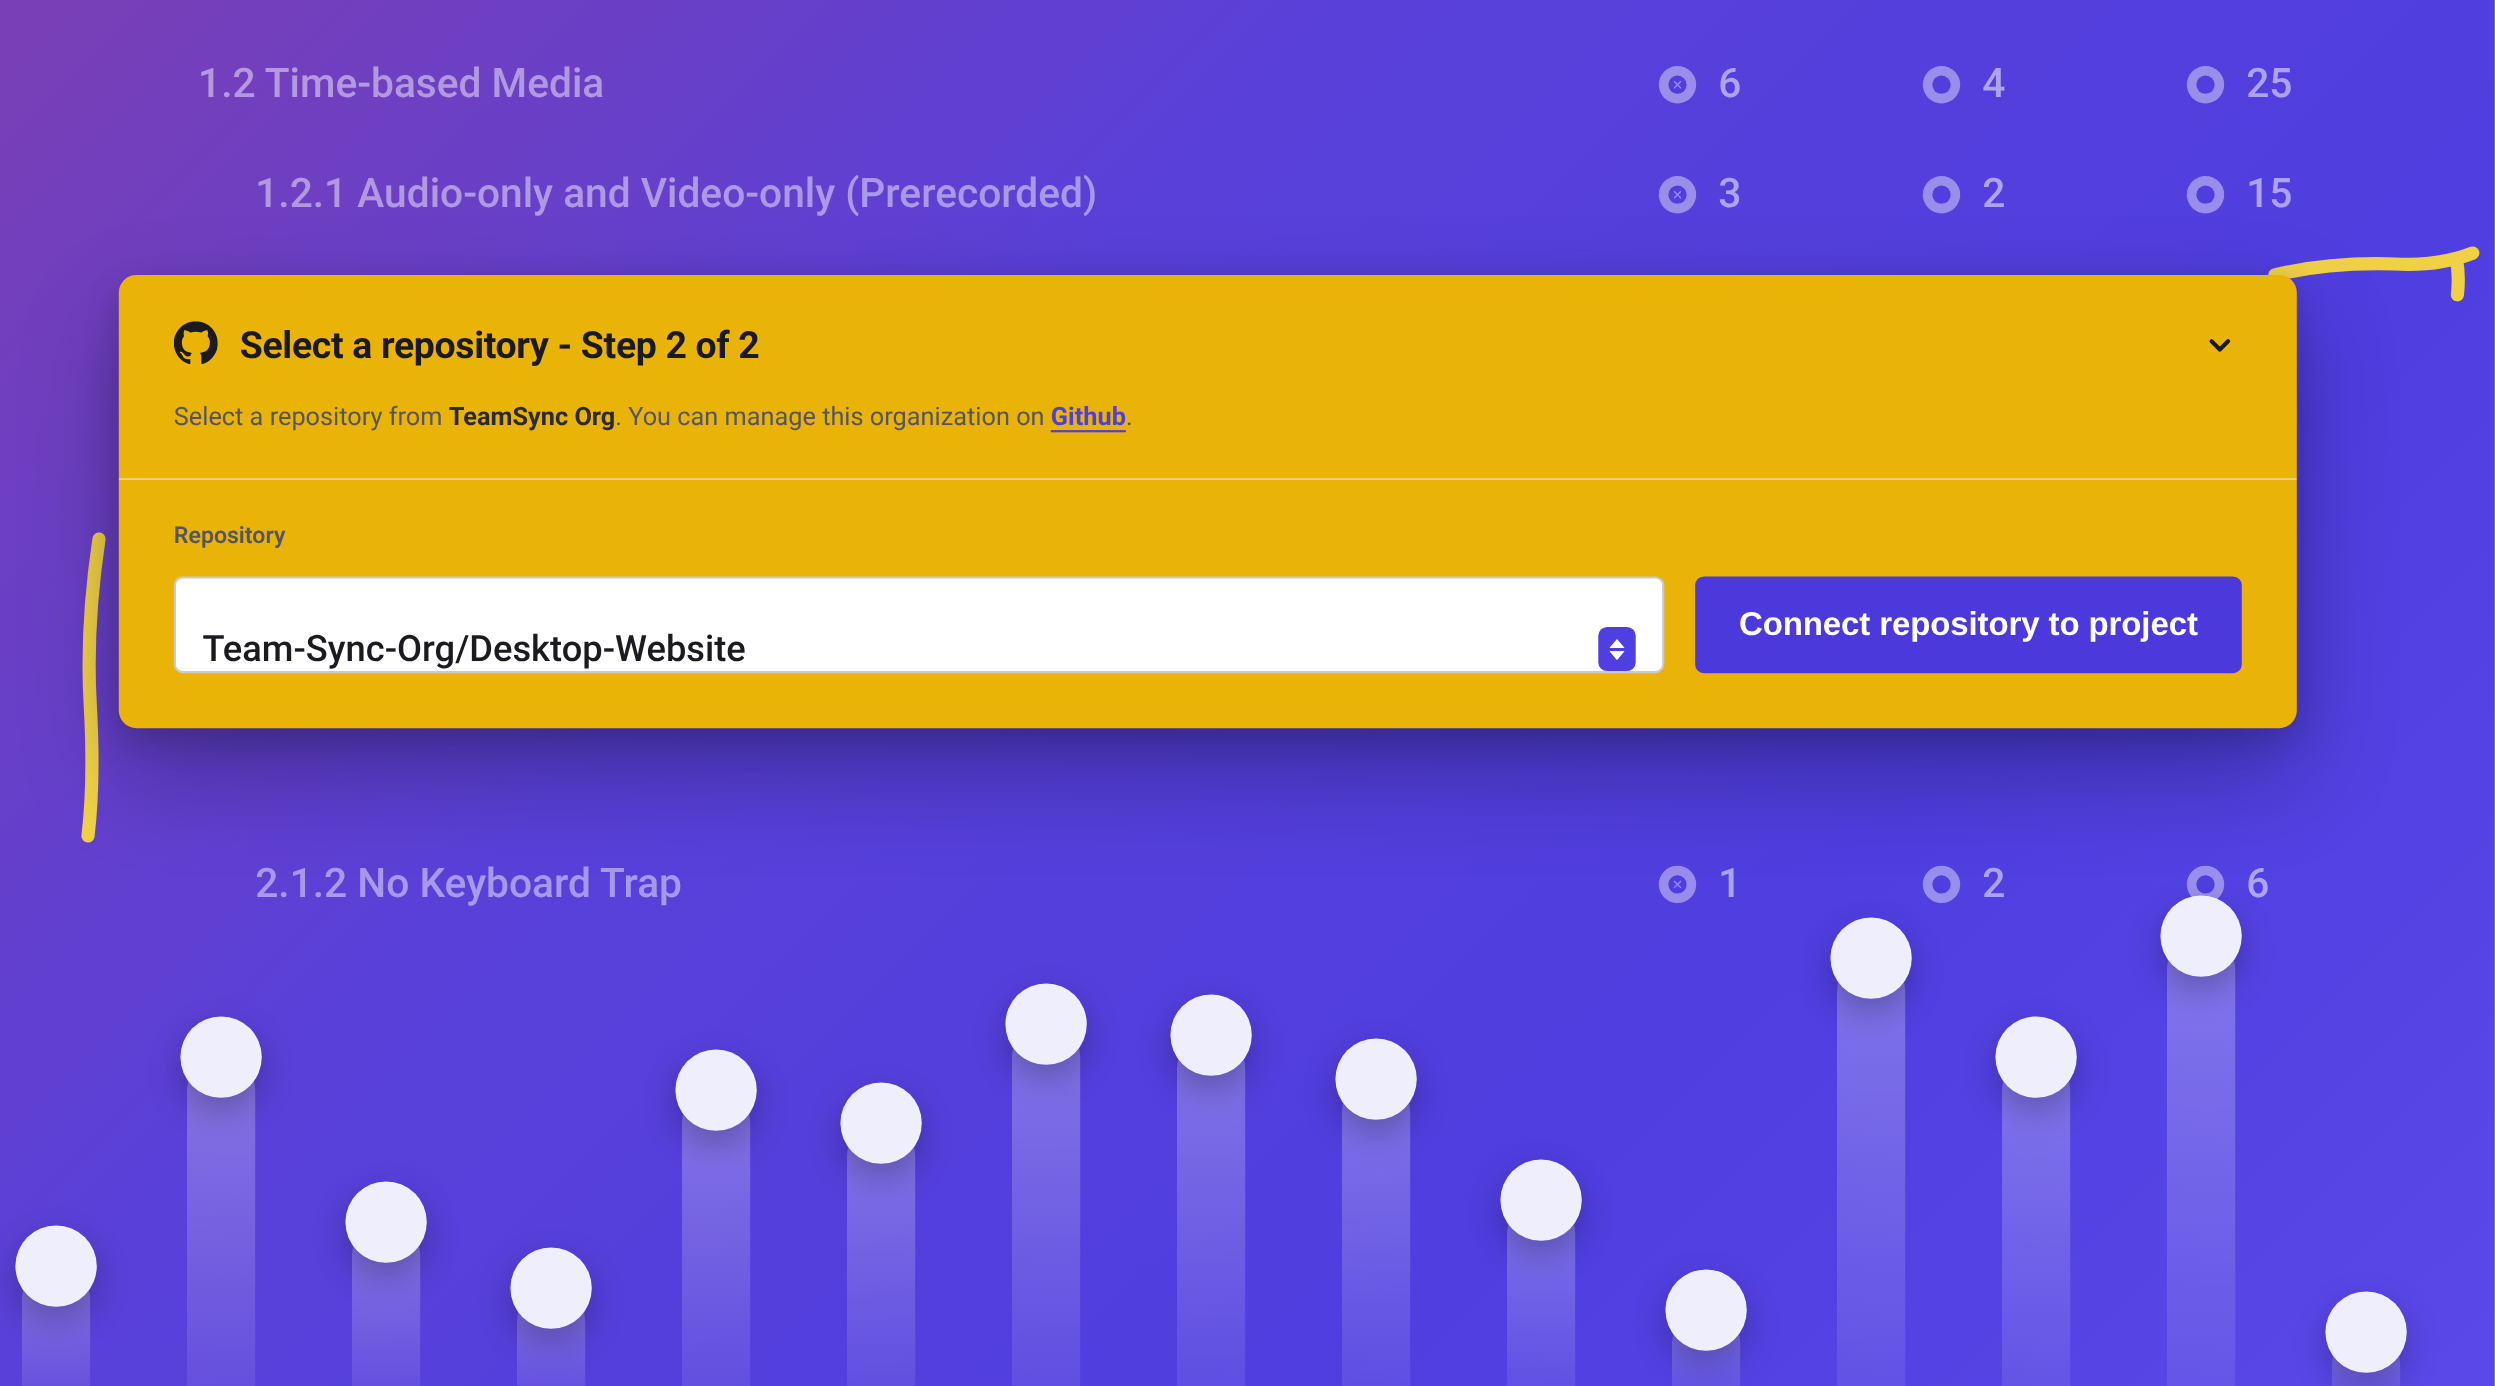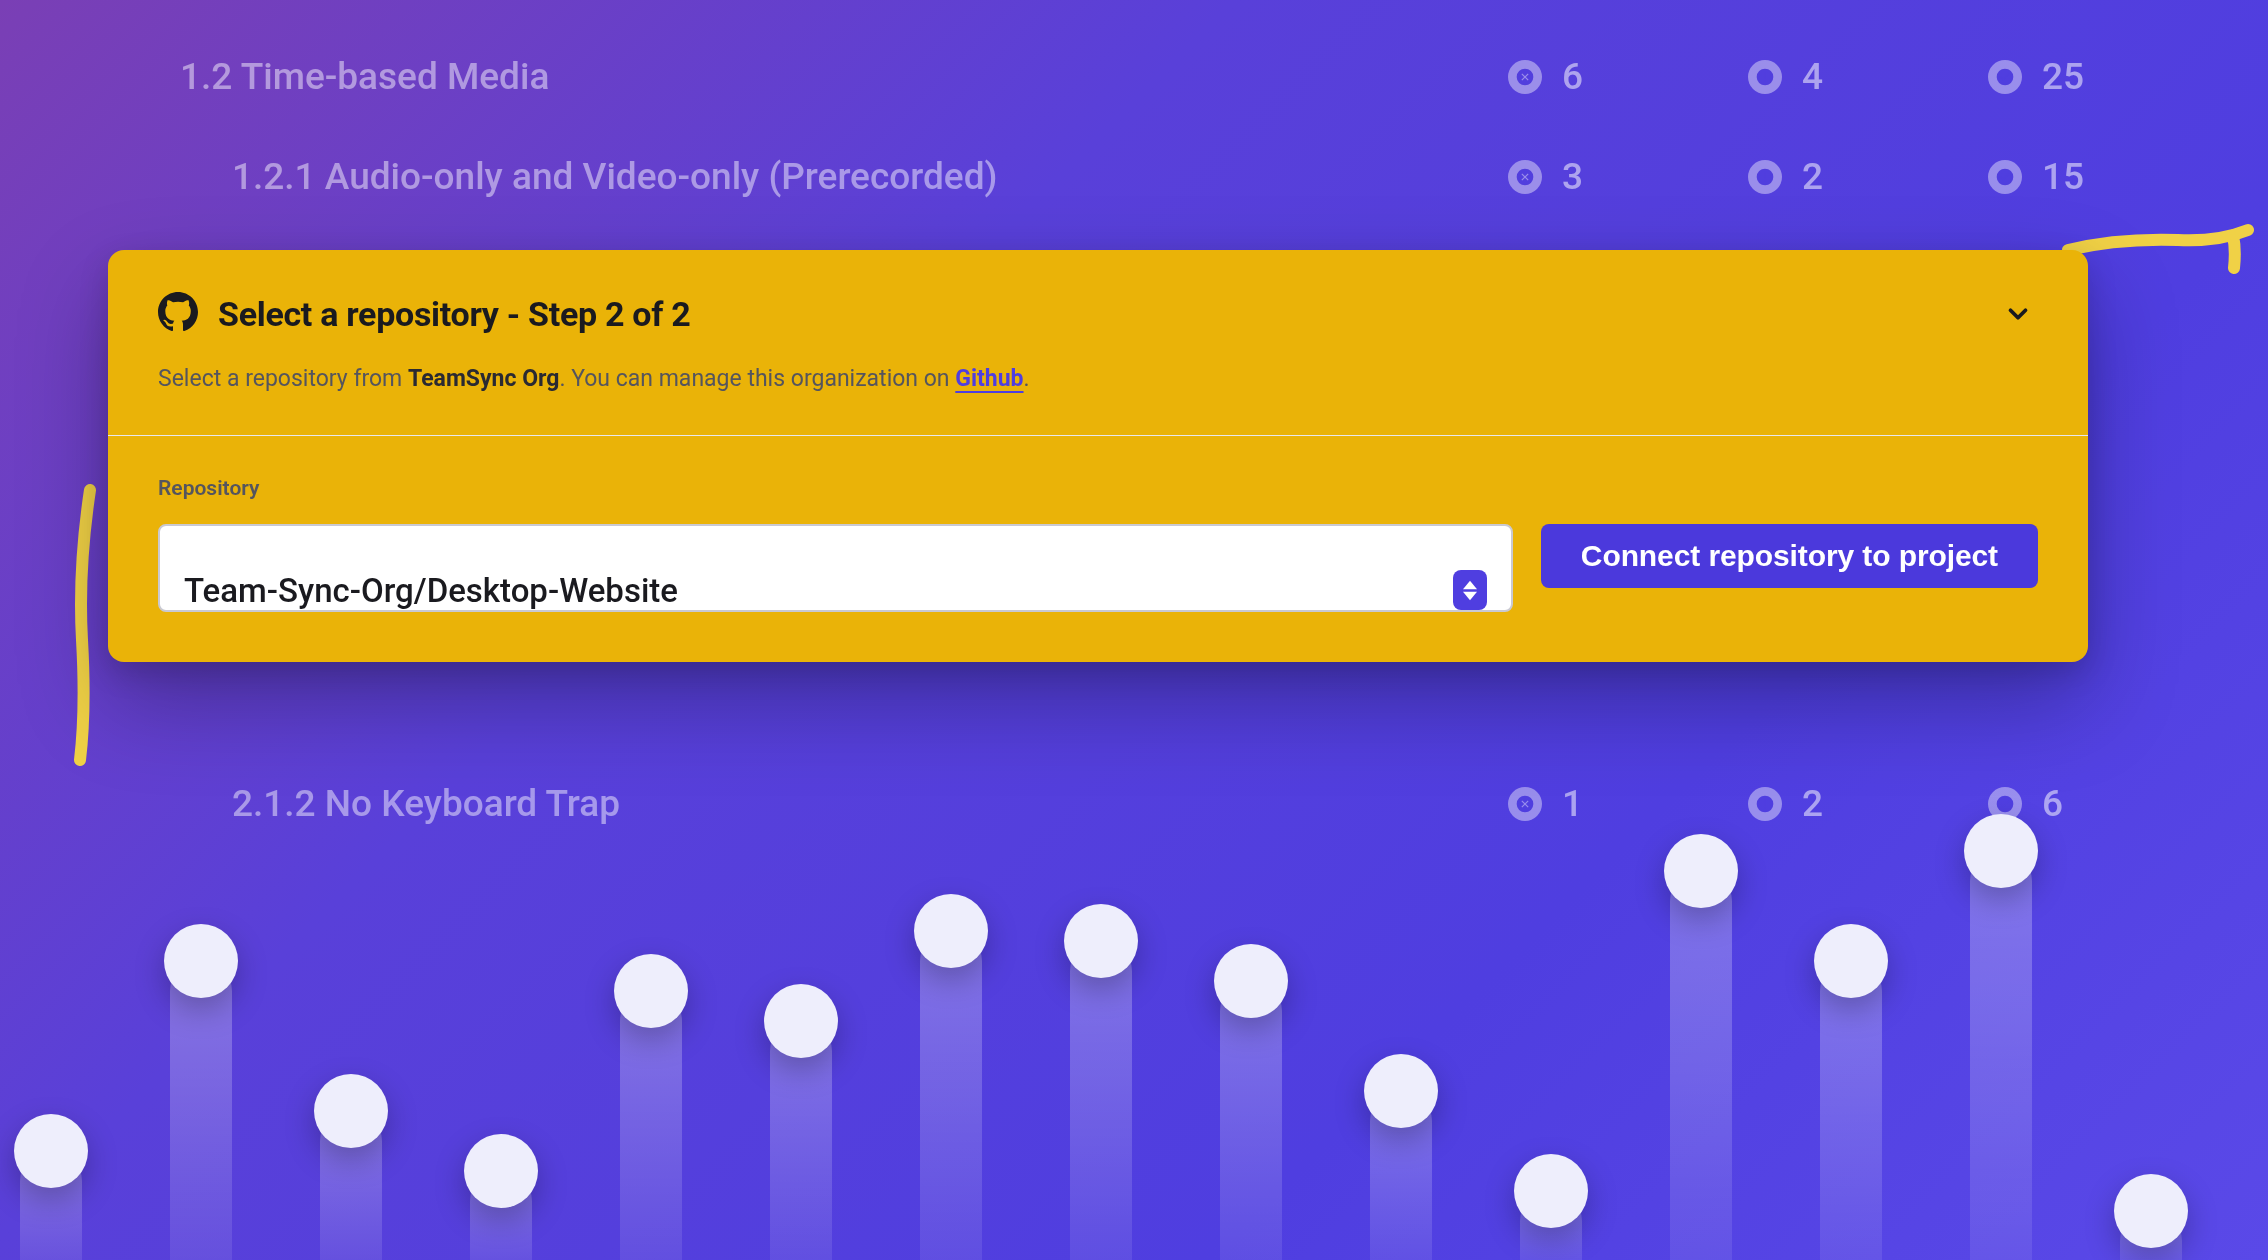--- a/index.html
+++ b/index.html
@@ -123,21 +123,21 @@
   gap: 1px;
 }
 .select-stepper svg { display: block; }
 
 .connect-btn {
   background: #4b39dc;
   color: #fff;
   border: none;
   border-radius: 8px;
   padding: 0 40px;
-  height: 64px;
+  height: 88px;
   font-size: 30px;
   font-weight: 600;
   cursor: pointer;
   letter-spacing: -0.1px;
 }
 
 .chevron-toggle {
   width: 40px; height: 40px;
   display: flex; align-items: center; justify-content: center;
   cursor: pointer;

